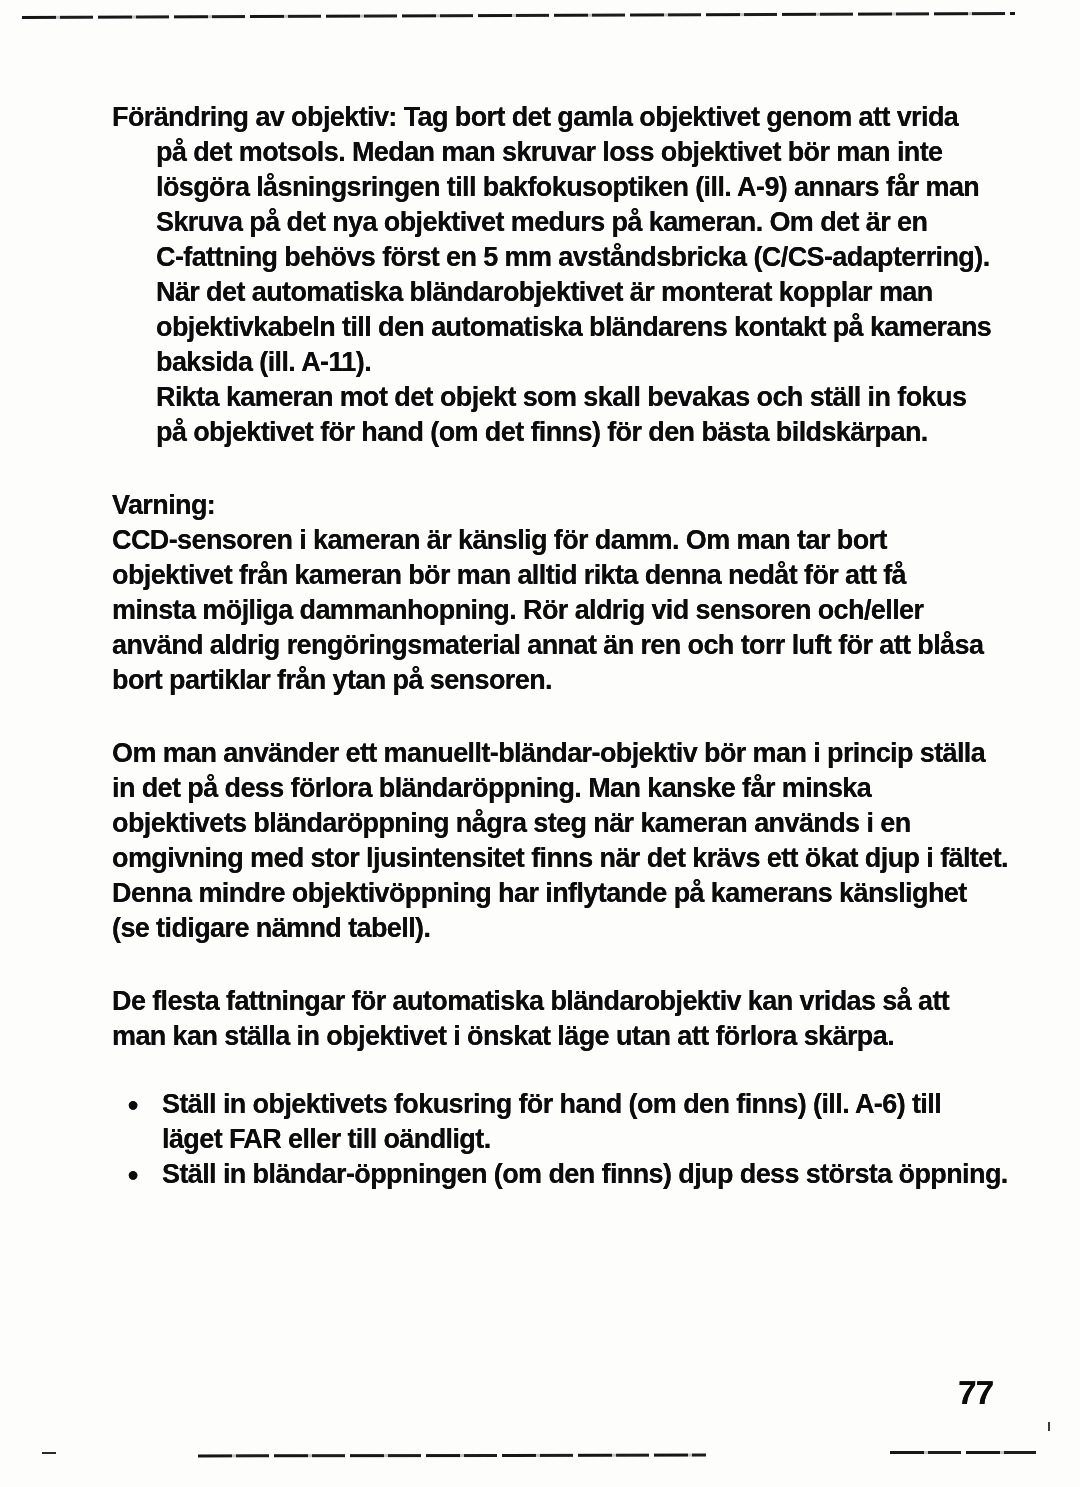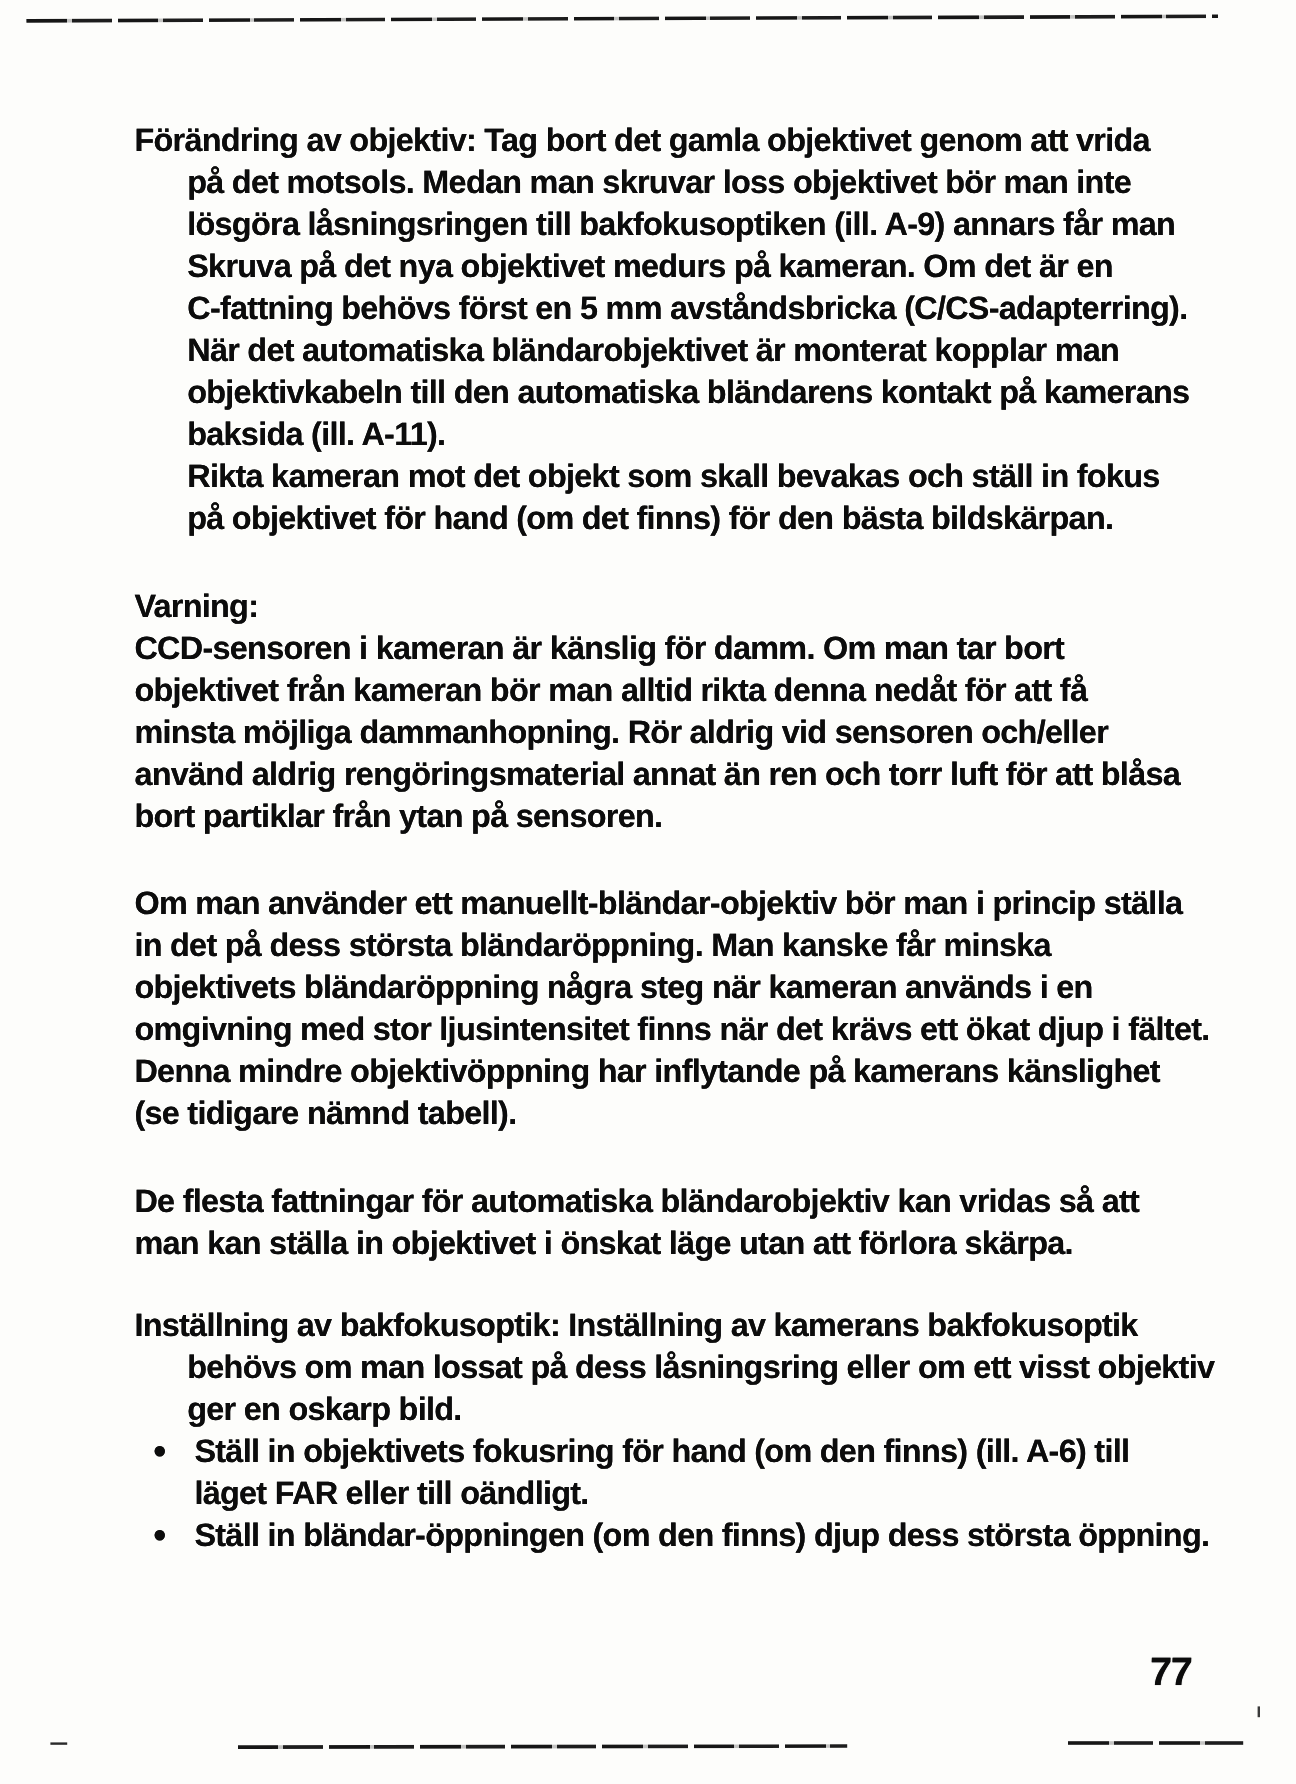--- a/index.html
+++ b/index.html
@@ -115,37 +115,32 @@
       <div class="line">Varning:</div>
       <div class="line">CCD-sensoren i kameran är känslig för damm. Om man tar bort</div>
       <div class="line">objektivet från kameran bör man alltid rikta denna nedåt för att få</div>
       <div class="line">minsta möjliga dammanhopning. Rör aldrig vid sensoren och/eller</div>
       <div class="line">använd aldrig rengöringsmaterial annat än ren och torr luft för att blåsa</div>
       <div class="line">bort partiklar från ytan på sensoren.</div>
     </div>
     <div class="spacer"></div>
     <div class="block para flush">
       <div class="line">Om man använder ett manuellt-bländar-objektiv bör man i princip ställa</div>
-      <div class="line">in det på dess största bländaröppning. Man kanske får minska</div>
+      <div class="line">in det på dess förlora bländaröppning. Man kanske får minska</div>
       <div class="line">objektivets bländaröppning några steg när kameran används i en</div>
       <div class="line">omgivning med stor ljusintensitet finns när det krävs ett ökat djup i fältet.</div>
       <div class="line">Denna mindre objektivöppning har inflytande på kamerans känslighet</div>
       <div class="line">(se tidigare nämnd tabell).</div>
     </div>
     <div class="spacer"></div>
     <div class="block para flush">
       <div class="line">De flesta fattningar för automatiska bländarobjektiv kan vridas så att</div>
       <div class="line">man kan ställa in objektivet i önskat läge utan att förlora skärpa.</div>
     </div>
     <div class="spacer small"></div>
-    <div class="block para hanging">
-      <div class="line">Inställning av bakfokusoptik: Inställning av kamerans bakfokusoptik</div>
-      <div class="line">behövs om man lossat på dess låsningsring eller om ett visst objektiv</div>
-      <div class="line">ger en oskarp bild.</div>
-    </div>
     <div class="block bullet">
       <span class="bullet-marker">●</span>
       <div class="line">Ställ in objektivets fokusring för hand (om den finns) (ill. A-6) till</div>
       <div class="line">läget FAR eller till oändligt.</div>
     </div>
     <div class="block bullet">
       <span class="bullet-marker">●</span>
       <div class="line">Ställ in bländar-öppningen (om den finns) djup dess största öppning.</div>
     </div>
   </div>

